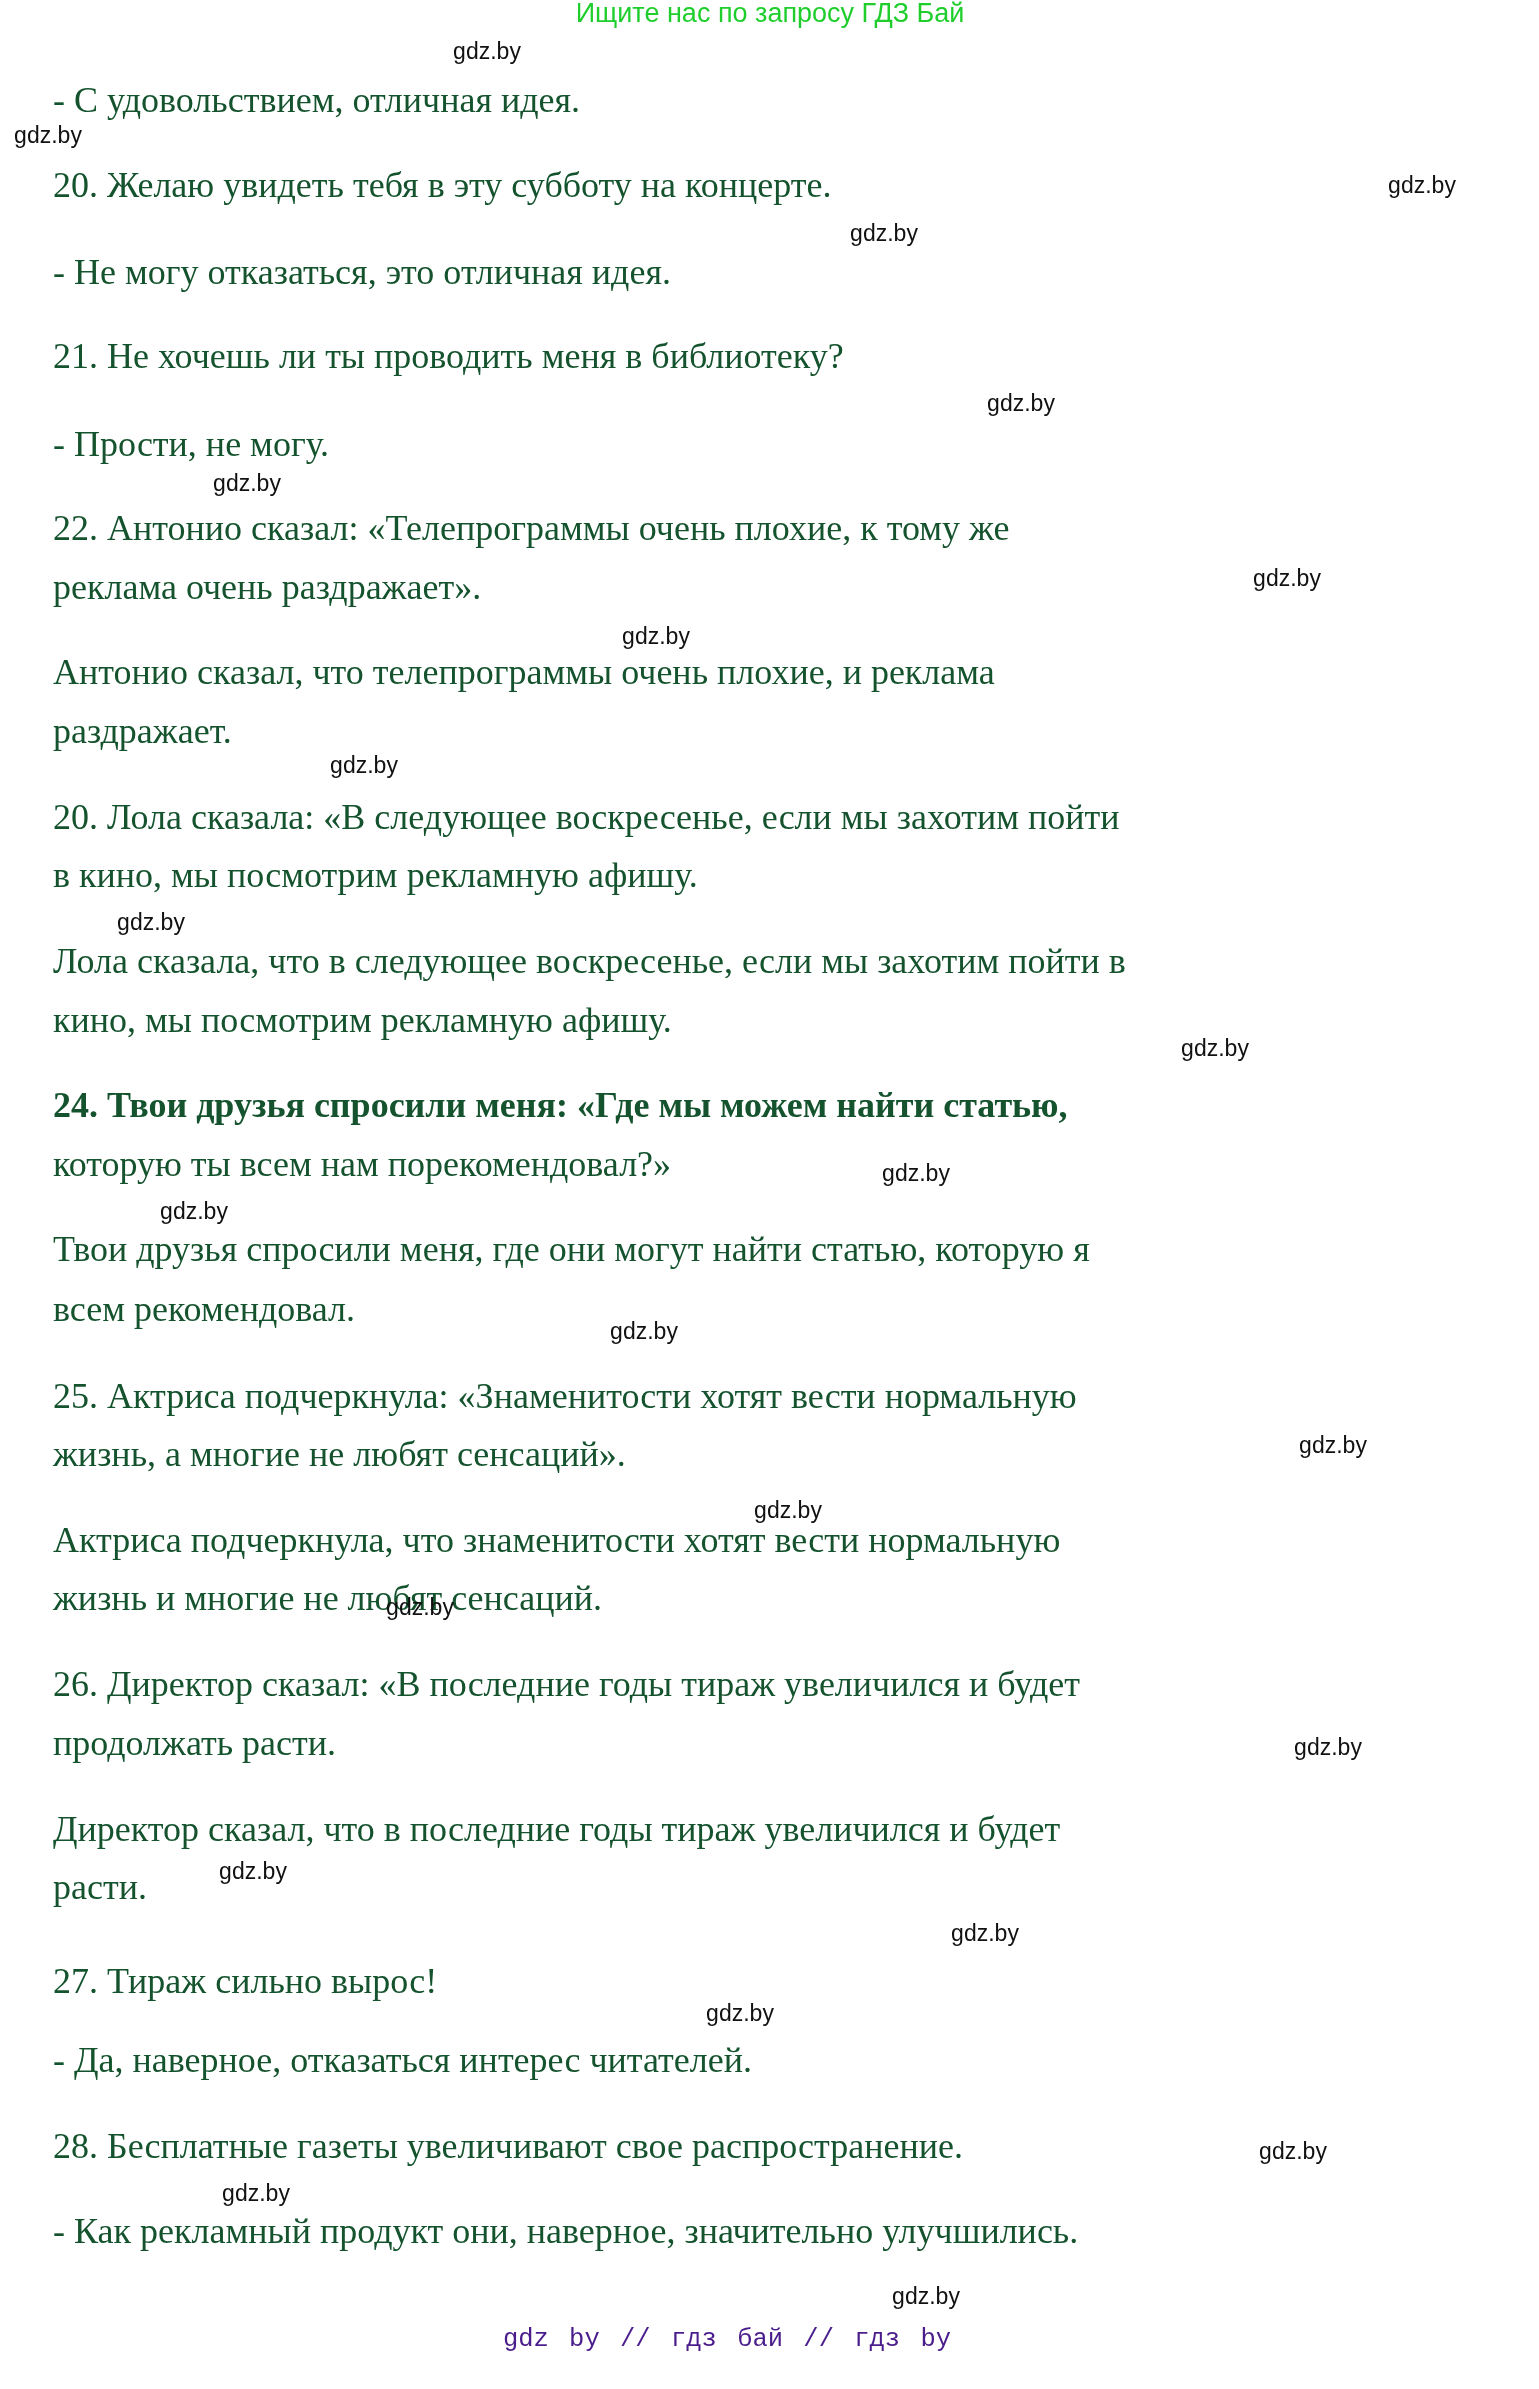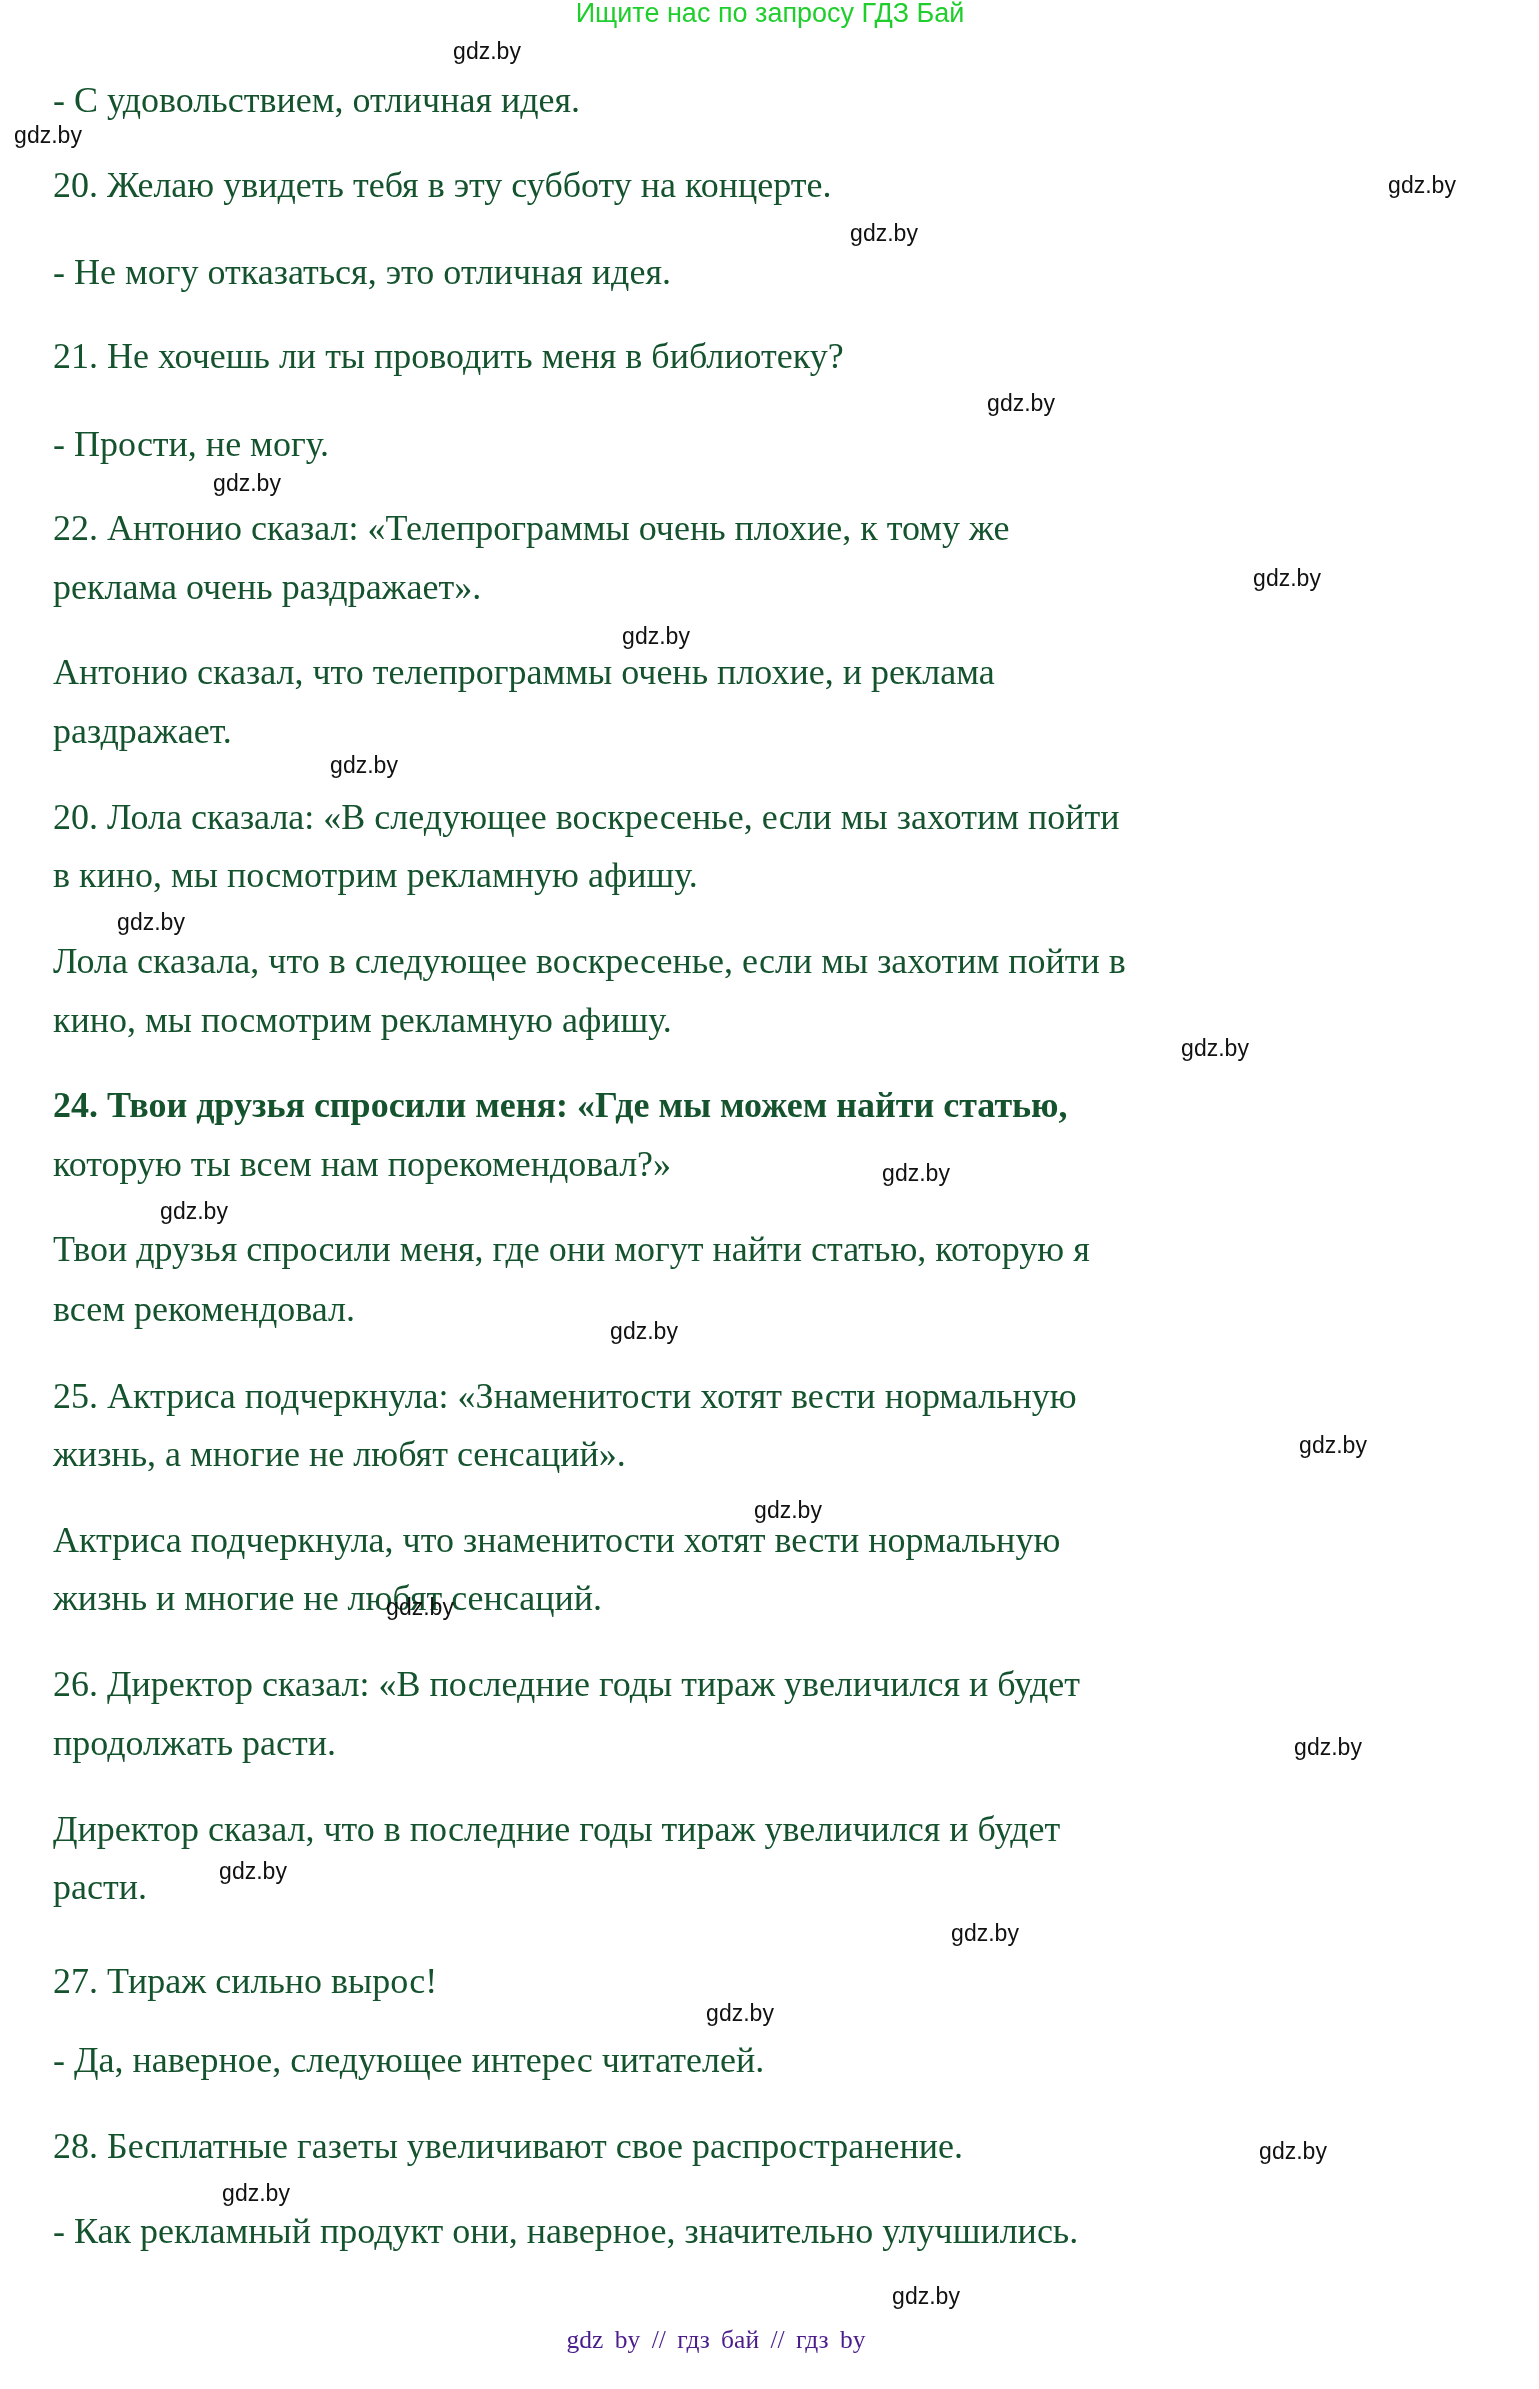--- a/index.html
+++ b/index.html
@@ -3,22 +3,22 @@
 <meta charset="utf-8">
 <style>
   html, body { margin: 0; padding: 0; background: #ffffff; }
   body { width: 1540px; height: 2389px; position: relative; overflow: hidden; }
   .header {
     position: absolute; left: 0; top: 0; width: 1540px; text-align: center;
     font-family: "Liberation Sans", sans-serif; font-size: 27px; color: #1fce2c;
     line-height: 30px; top: -1.6px;
   }
   .footer {
-    position: absolute; left: 0; width: 1432px; text-align: center;
-    top: 2323px; font-family: Liberation Serif, serif; font-size: 25.5px;
+    position: absolute; left: 11px; width: 1432px; text-align: center;
+    top: 2323px; font-family: Liberation Mono, monospace; font-size: 25.5px;
     color: #4b1d8c; line-height: 33px; word-spacing: 5px;
   }
   .line {
     position: absolute; left: 53px; white-space: nowrap;
     font-family: "Liberation Serif", serif; font-size: 36px; color: #14532d;
     line-height: 49px; transform: translateY(-50%);
   }
   .wm {
     position: absolute; white-space: nowrap;
     font-family: "Liberation Sans", sans-serif; font-size: 23px; color: #111;
@@ -50,21 +50,21 @@
     <div class="line" style="top: 1309px;">всем рекомендовал.</div>
     <div class="line" style="top: 1396px;">25. Актриса подчеркнула: «Знаменитости хотят вести нормальную</div>
     <div class="line" style="top: 1454px;">жизнь, а многие не любят сенсаций».</div>
     <div class="line" style="top: 1540px;">Актриса подчеркнула, что знаменитости хотят вести нормальную</div>
     <div class="line" style="top: 1598px;">жизнь и многие не любят сенсаций.</div>
     <div class="line" style="top: 1684px;">26. Директор сказал: «В последние годы тираж увеличился и будет</div>
     <div class="line" style="top: 1743px;">продолжать расти.</div>
     <div class="line" style="top: 1829px; text-align: center;">Директор сказал, что в последние годы тираж увеличился и будет</div>
     <div class="line" style="top: 1887px;">расти.</div>
     <div class="line" style="top: 1973px; margin-top: 8px;">27. Тираж сильно вырос!</div>
-    <div class="line" style="top: 2060px;">- Да, наверное, следующее интерес читателей.</div>
+    <div class="line" style="top: 2060px;">- Да, наверное, отказаться интерес читателей.</div>
     <div class="line" style="top: 2146px;">28. Бесплатные газеты увеличивают свое распространение.</div>
     <div class="line" style="top: 2231px;">- Как рекламный продукт они, наверное, значительно улучшились.</div>
   </div>
 <div id="wms">
     <div class="wm" style="left: 487px; top: 51px;">gdz.by</div>
     <div class="wm" style="left: 48px; top: 135px;">gdz.by</div>
     <div class="wm" style="left: 1422px; top: 185px;">gdz.by</div>
     <div class="wm" style="left: 884px; top: 233px;">gdz.by</div>
     <div class="wm" style="left: 1021px; top: 403px;">gdz.by</div>
     <div class="wm" style="left: 247px; top: 483px;">gdz.by</div>

